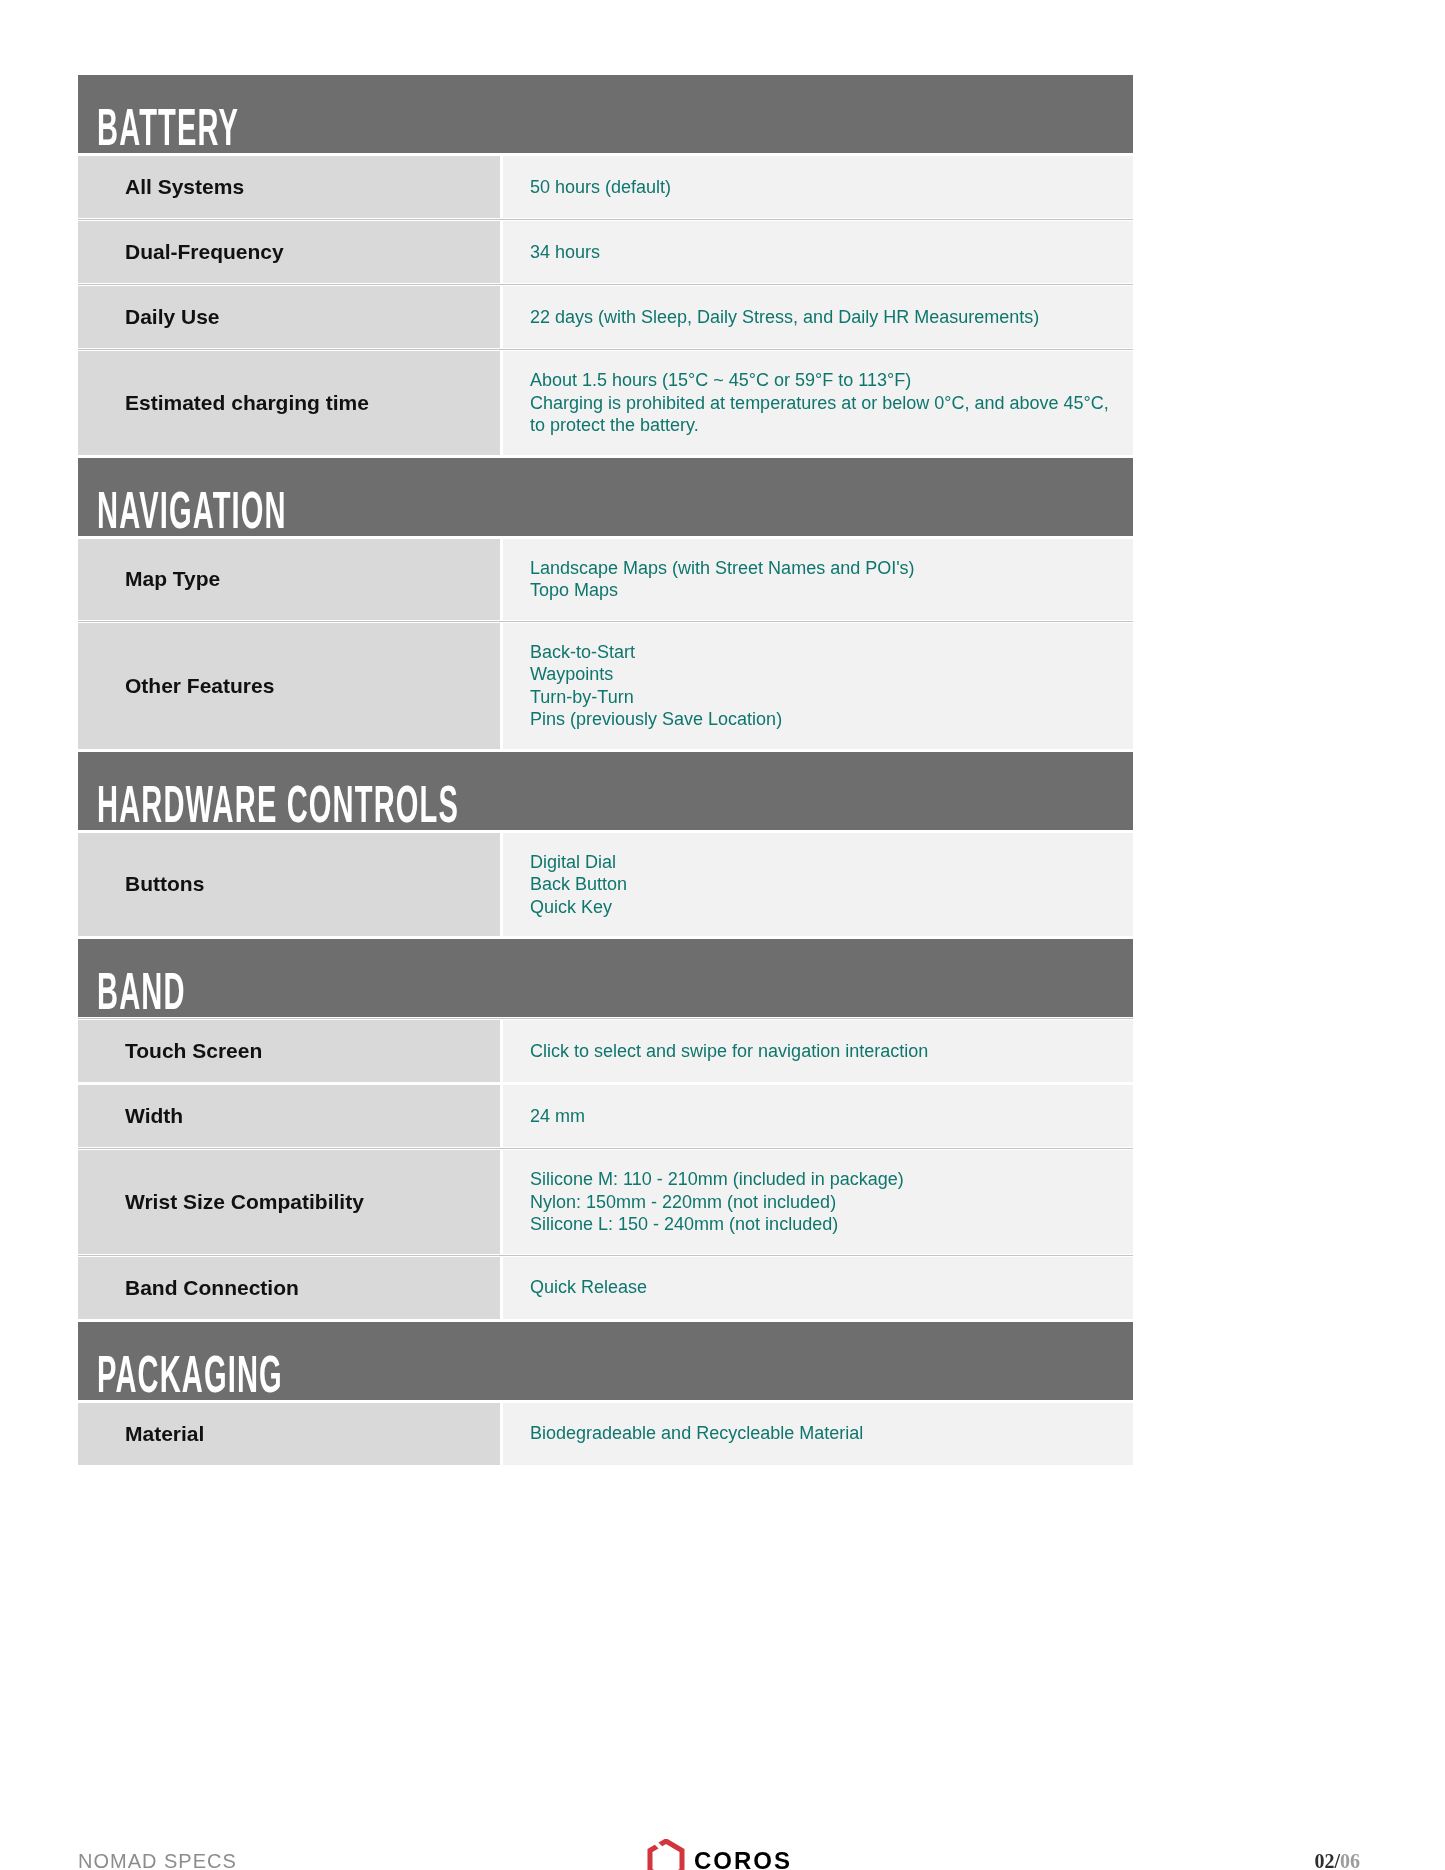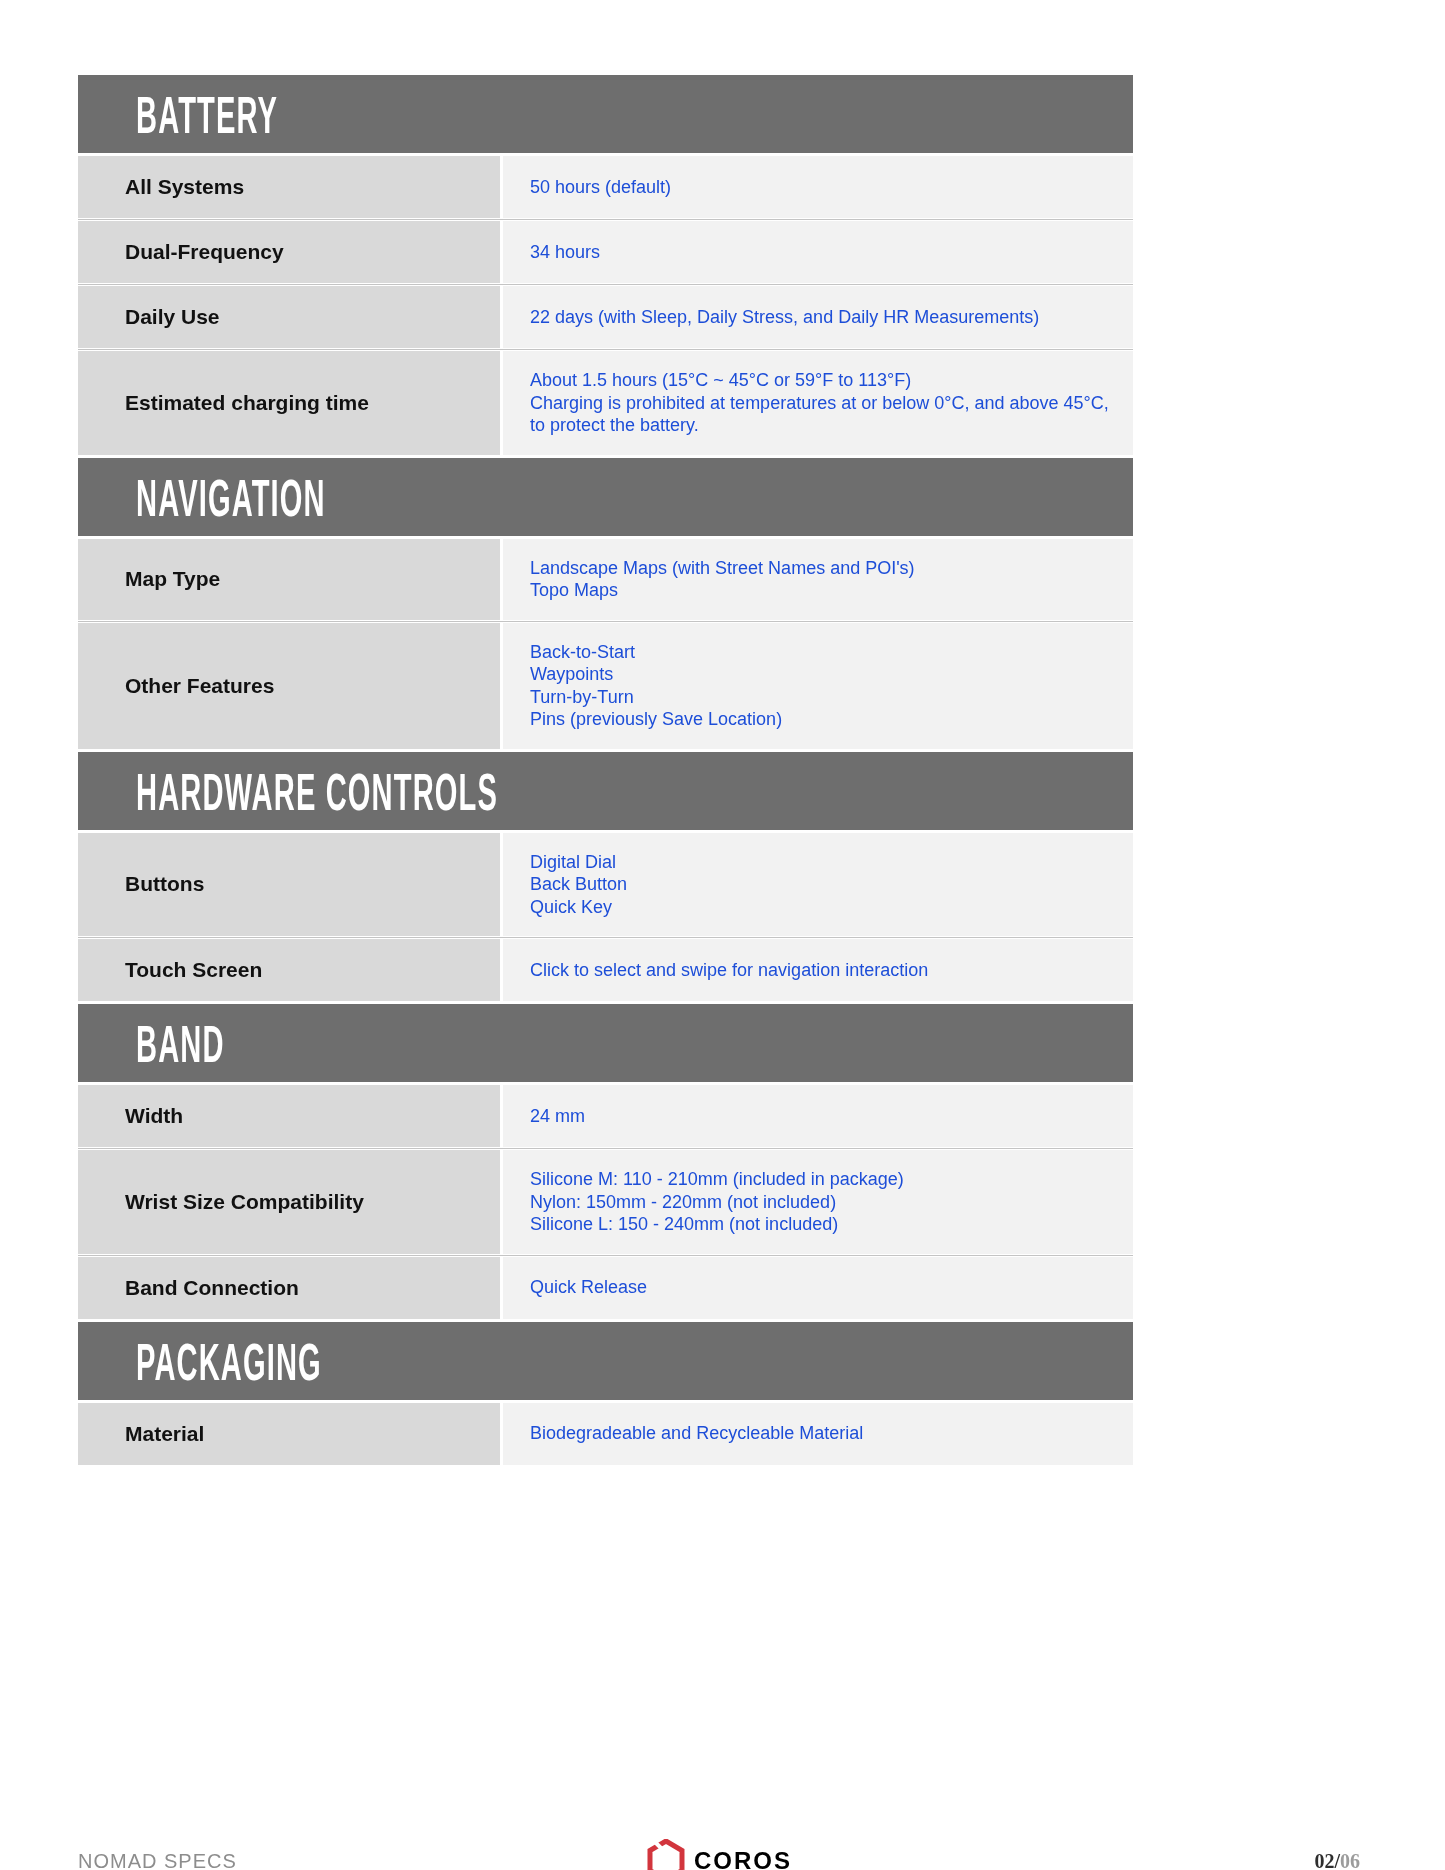--- a/index.html
+++ b/index.html
@@ -13,22 +13,22 @@
   }
   .spec-table{
     position:absolute;
     left:78px;top:75px;
     width:1055px;
   }
   .block{position:relative;margin-bottom:3px;}
   .section-header{
     background:var(--header-bg,#6e6e6e);
     height:78px;
-    display:flex;align-items:center;
-    padding-left:58px;
+    display:flex;align-items:flex-end;
+    padding-left:19px;
     box-sizing:border-box;
   }
   .section-title{
     display:inline-block;
     transform:scaleX(0.56);
     transform-origin:0 50%;
     font-size:52px;
     font-weight:700;
     letter-spacing:2px;
     color:#ffffff;
@@ -53,21 +53,21 @@
   }
   .value-cell{
     flex:1;
     margin-left:3px;
     background:var(--value-bg,#f2f2f2);
     display:flex;flex-direction:column;justify-content:center;
     padding:18px 20px 18px 27px;
     box-sizing:border-box;
     font-size:18px;
     line-height:22.5px;
-    color:#1d4ed8;
+    color:#0f766e;
     min-height:62px;
   }
   .value-line{max-width:586px;}
   .footer{
     position:absolute;
     left:78px;right:85px;top:1836px;height:50px;
     display:flex;align-items:center;justify-content:space-between;
   }
   .footer-left{
     font-size:20px;letter-spacing:1px;color:#8d8d8d;
@@ -146,29 +146,29 @@
         <span class="section-title">HARDWARE CONTROLS</span>
       </div>
       <div class="block spec-row">
         <div class="label-cell">Buttons</div>
         <div class="value-cell">
           <div class="value-line">Digital Dial</div>
           <div class="value-line">Back Button</div>
           <div class="value-line">Quick Key</div>
         </div>
       </div>
+      <div class="block section-header">
+        <span class="section-title">BAND</span>
+      </div>
       <div class="block spec-row">
         <div class="hairline"></div>
         <div class="label-cell">Touch Screen</div>
         <div class="value-cell">
           <div class="value-line">Click to select and swipe for navigation interaction</div>
         </div>
-      </div>
-      <div class="block section-header">
-        <span class="section-title">BAND</span>
       </div>
       <div class="block spec-row">
         <div class="label-cell">Width</div>
         <div class="value-cell">
           <div class="value-line">24 mm</div>
         </div>
       </div>
       <div class="block spec-row">
         <div class="hairline"></div>
         <div class="label-cell">Wrist Size Compatibility</div>

